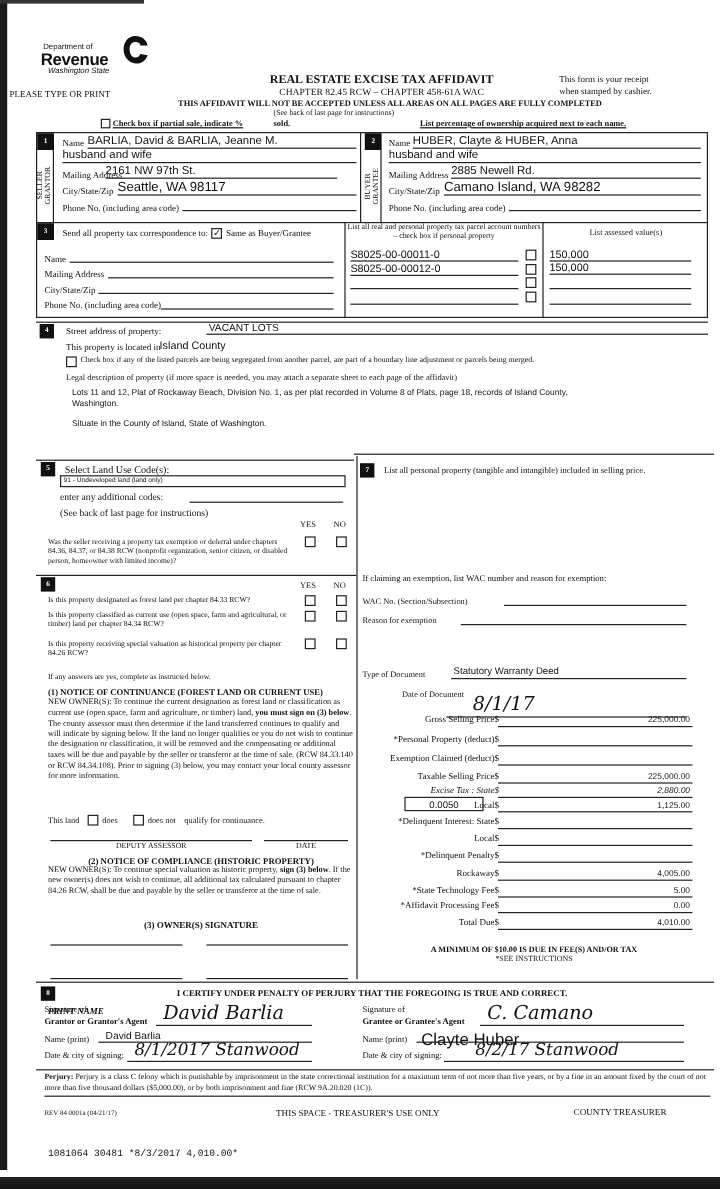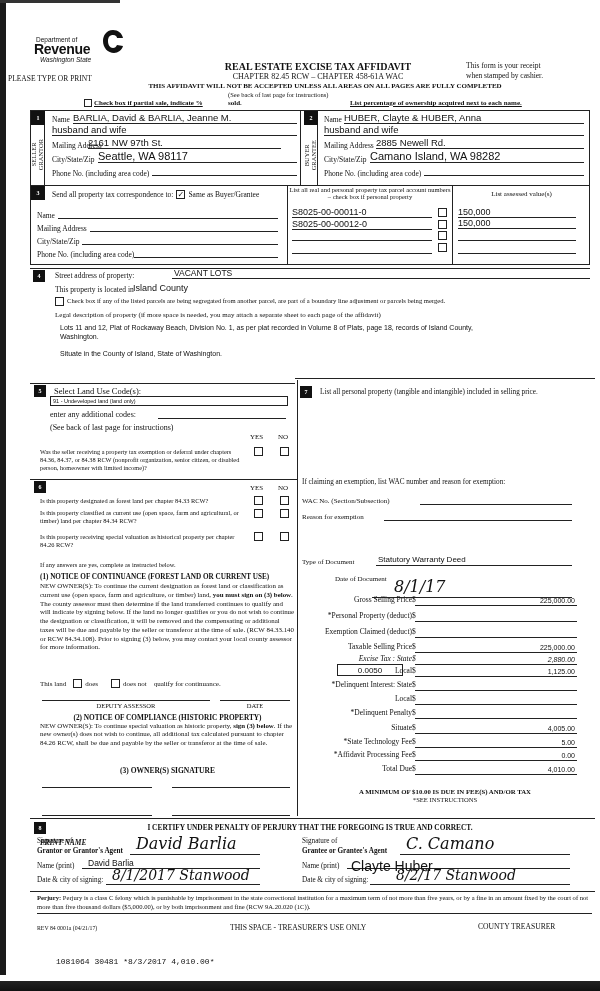--- a/index.html
+++ b/index.html
@@ -241,21 +241,21 @@
     <span class="fl">Local</span>
     <span class="abs" style="left:112px;">$</span>
     <span class="fv"></span>
   </div>
 <div class="fin-row" style="top:708px;">
     <span class="fl">*Delinquent Penalty</span>
     <span class="abs" style="left:112px;">$</span>
     <span class="fv"></span>
   </div>
 <div class="fin-row" style="top:723px;">
-    <span class="fl">Situate</span>
+    <span class="fl">Rockaway</span>
     <span class="abs" style="left:112px;">$</span>
     <span class="fv">4,005.00</span>
   </div>
 <div class="fin-row" style="top:737px;">
     <span class="fl">*State Technology Fee</span>
     <span class="abs" style="left:112px;">$</span>
     <span class="fv">5.00</span>
   </div>
 <div class="fin-row" style="top:750px;">
     <span class="fl">*Affidavit Processing Fee</span>
@@ -289,13 +289,13 @@
 <div class="abs" style="left:302px;top:862px;font-size:7.2px;">Name (print)</div>
 <div class="abs line fill" style="left:347px;top:858px;width:223px;height:11px;font-size:14px;padding-left:4px;">Clayte Huber</div>
 <div class="abs" style="left:302px;top:876px;font-size:7.2px;">Date &amp; city of signing:</div>
 <div class="abs line hand" style="left:370px;top:867px;width:200px;height:18px;font-size:14px;padding-left:26px;white-space:nowrap;">8/2/17  Stanwood</div>
 
 <div class="abs" style="left:30px;top:891px;width:565px;height:1px;background:#222;"></div>
 <div class="abs" style="left:37px;top:894px;width:555px;font-size:6.6px;line-height:1.35;border-bottom:1px solid #222;padding-bottom:1px;"><b>Perjury:</b> <span>Perjury is a class C felony which is punishable by imprisonment in the state correctional institution for a maximum term of not more than five years, or by a fine in an amount fixed by the court of not more than five thousand dollars ($5,000.00), or by both imprisonment and fine (RCW 9A.20.020 (1C)).</span></div>
 <div class="abs" style="left:37px;top:925px;font-size:5.8px;">REV 84 0001a (04/21/17)</div>
 <div class="abs" style="left:230px;top:923px;font-size:7.6px;">THIS SPACE - TREASURER'S USE ONLY</div>
 <div class="abs" style="left:478px;top:922px;font-size:7.6px;">COUNTY TREASURER</div>
-<div class="abs" style="left:40px;top:957px;font-family:'Liberation Mono',monospace;font-size:8px;margin-left:16px;">1081064 30481 *8/3/2017 4,010.00*</div>
+<div class="abs" style="left:40px;top:957px;font-family:'Liberation Mono',monospace;font-size:8px;">1081064 30481 *8/3/2017 4,010.00*</div>
 
 </body></html>

